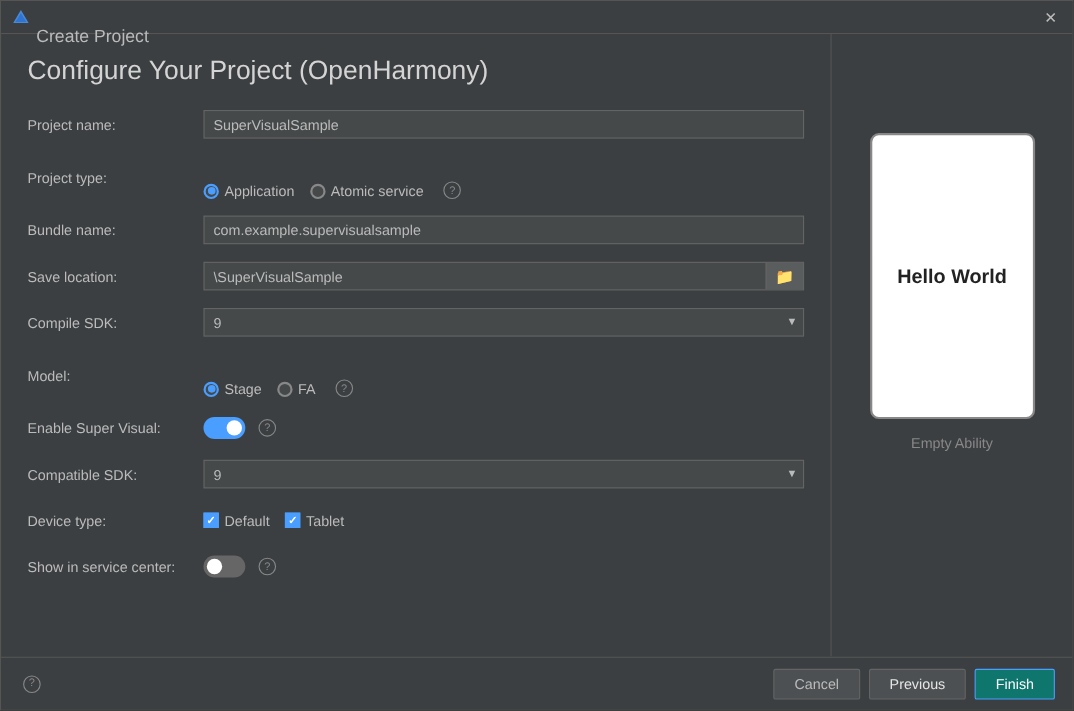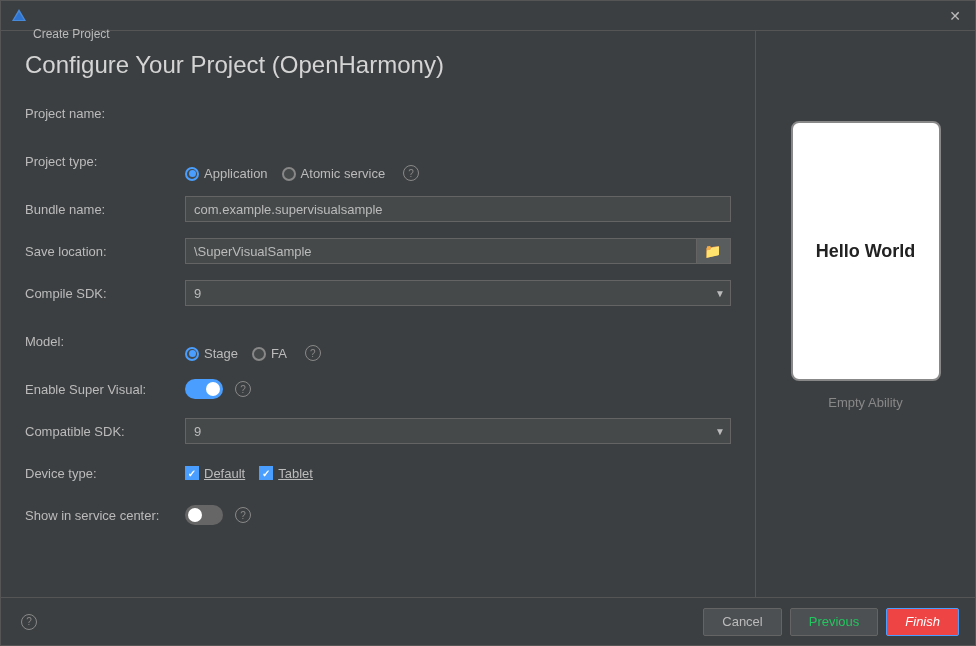--- a/index.html
+++ b/index.html
@@ -36,21 +36,21 @@
       display: flex;
       align-items: center;
       gap: 6px;
     }
     .title-bar-logo {
       width: 16px;
       height: 16px;
     }
     .title-bar-title {
       color: #bbbbbb;
-      font-size: 12px;
+      font-size: 16px;
       margin-top: 37px;
     }
     .title-bar-close {
       cursor: pointer;
       color: #bbbbbb;
       font-size: 14px;
       background: none;
       border: none;
       padding: 0 4px;
     }
@@ -236,21 +236,21 @@
     .checkbox-box {
       width: 14px;
       height: 14px;
       background: #4a9eff;
       border: 1px solid #4a9eff;
       display: flex;
       align-items: center;
       justify-content: center;
     }
     .checkbox-check { color: #fff; font-size: 10px; font-weight: bold; }
-    .checkbox-label { color: #bbbbbb; font-size: 13px; text-decoration: underline; }
+    .checkbox-label { color: #bbbbbb; font-size: 13px; }
     
     .preview-section {
       width: 220px;
       background: #3c3f41;
       border-left: 1px solid #555;
       display: flex;
       flex-direction: column;
       align-items: center;
       padding-top: 10px;
     }
@@ -304,27 +304,26 @@
       border: 1px solid #646464;
       border-radius: 2px;
       height: 28px;
     }
     .btn-cancel {
       background: #4c5052;
       color: #bbbbbb;
     }
     .btn-previous {
       background: #4c5052;
-      color: #22c55e;
+      color: #e5e5e5;
     }
     .btn-finish {
-      background: #ef4444;
+      background: #0f766e;
       color: #fff;
       border-color: #4a9eff;
-      font-style: italic;
     }
   </style>
 </head>
 <body>
 
 <div class="dialog">
 
   <div class="title-bar">
     <div class="title-bar-left">
       <svg class="title-bar-logo" viewBox="0 0 16 16">
@@ -336,20 +335,23 @@
     <button class="title-bar-close">✕</button>
   </div>
 
   <div class="dialog-body">
 
     <div class="form-section">
       <div class="dialog-heading">Configure Your Project (OpenHarmony)</div>
 
       <div class="form-row">
         <div class="form-label">Project name:</div>
+        <div class="form-control">
+          <input class="text-input" type="text" value="SuperVisualSample" style="">
+        </div>
       </div>
 
       <div class="form-row">
         <div class="form-label">Project type:</div>
         <div class="form-control">
           <div class="radio-group">
             <div class="radio-item">
               <div class="radio-circle checked">
               </div>
               <span class="radio-label">Application</span>

